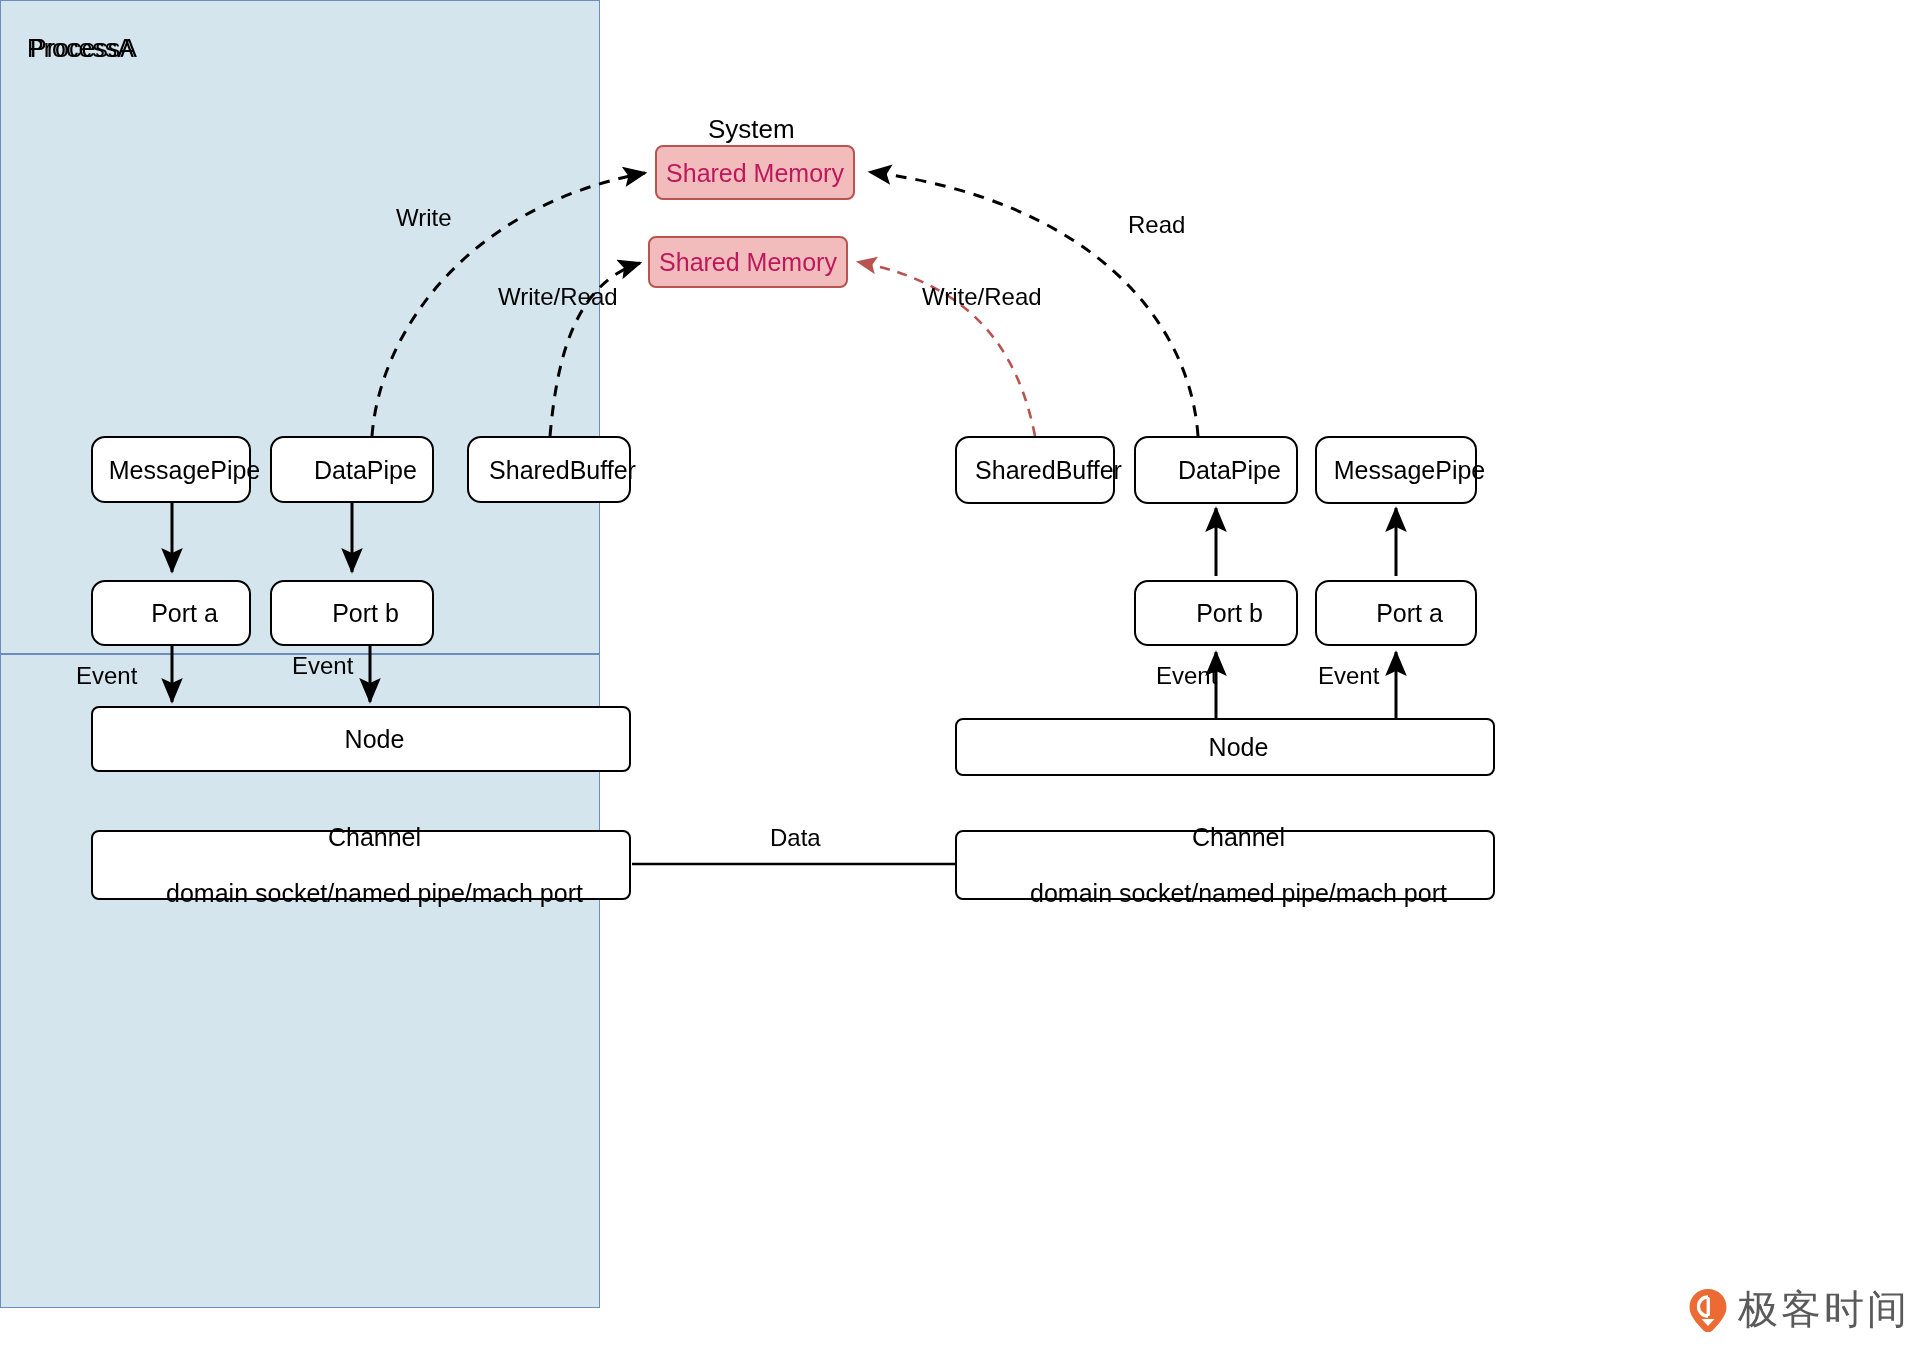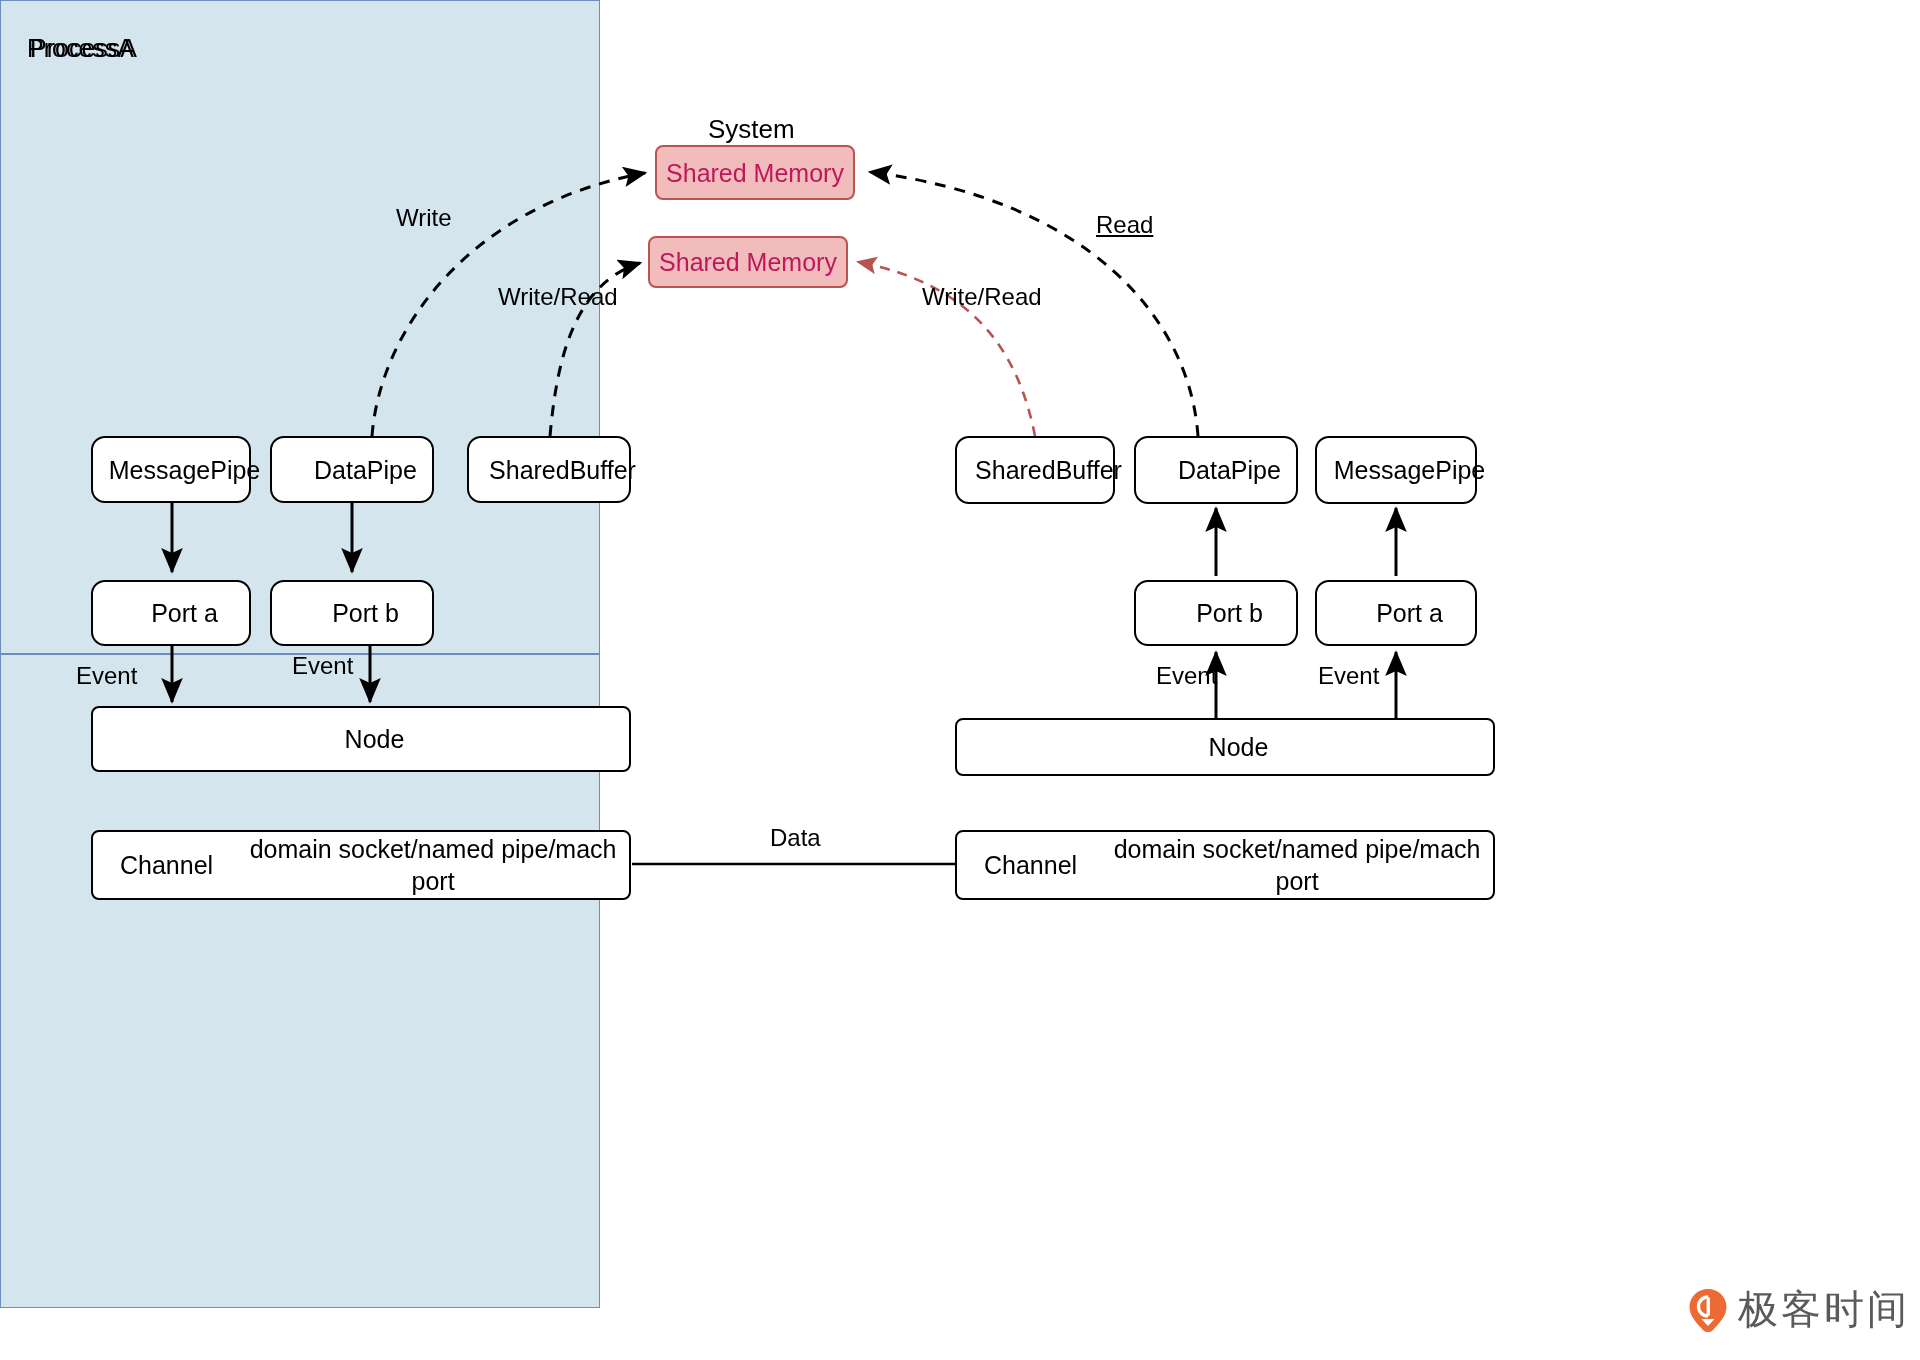--- a/index.html
+++ b/index.html
@@ -67,21 +67,21 @@
     color: #be185d;
   }
   .free-label {
     position: absolute;
     font-size: 24px;
     color: #000;
     white-space: nowrap;
   }
   .two-line {
     display: flex;
-    flex-direction: row;
+    flex-direction: column;
     justify-content: center;
     gap: 24px;
   }
   .two-line span { display: block; }
   
   #logo {
     position: absolute;
     left: 1688px;
     top: 1282px;
     display: flex;
@@ -166,21 +166,21 @@
       <path d="M1035,436 C 1020,360 980,285 858,262" fill="none" stroke="#b85450" stroke-width="2.6" stroke-dasharray="10 8" marker-end="url(#arrHeadRed)"></path>
     </g>
   </svg>
 
   <div class="free-label" style="left:708px; top:68px; font-size:26px;margin-top:46px;">System</div>
 
   <div class="box shm" style="left:655px; top:145px; width:200px; height:55px;">Shared Memory</div>
   <div class="box shm" style="left:648px; top:236px; width:200px; height:52px;">Shared Memory</div>
 
   <div class="free-label" style="left:396px; top:204px;">Write</div>
-  <div class="free-label" style="left:1096px; top:211px;text-decoration:underline;">Read</div>
+  <div class="free-label" style="left:1128px; top:211px;">Read</div>
   <div class="free-label" style="left:498px; top:283px;">Write/Read</div>
   <div class="free-label" style="left:922px; top:283px;">Write/Read</div>
   <div class="free-label" style="left:770px; top:824px;">Data</div>
 
   <div class="proc-box" style="left:52px; top:340px; width:598px; height:652px;">
     <div class="proc-label" style="left:27px; top:34px;">ProcessA</div>
   </div>
 
   <div class="box wbox" style="left:91px; top:436px; width:160px; height:67px;">MessagePipe</div>
   <div class="box wbox" style="left:270px; top:436px; width:164px; height:67px;">DataPipe</div>

